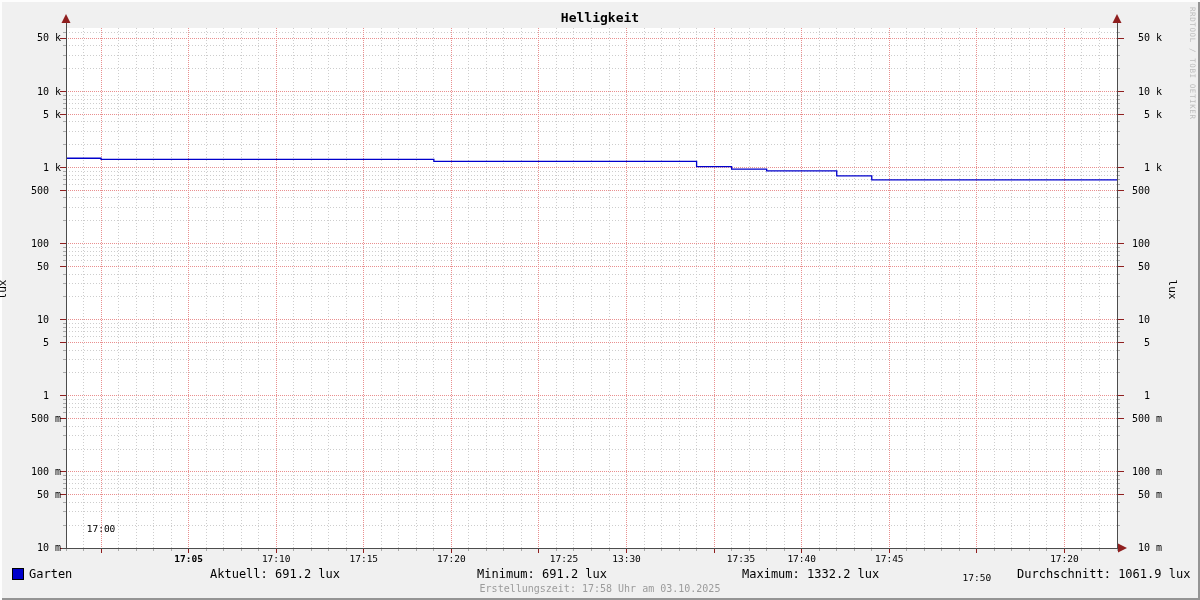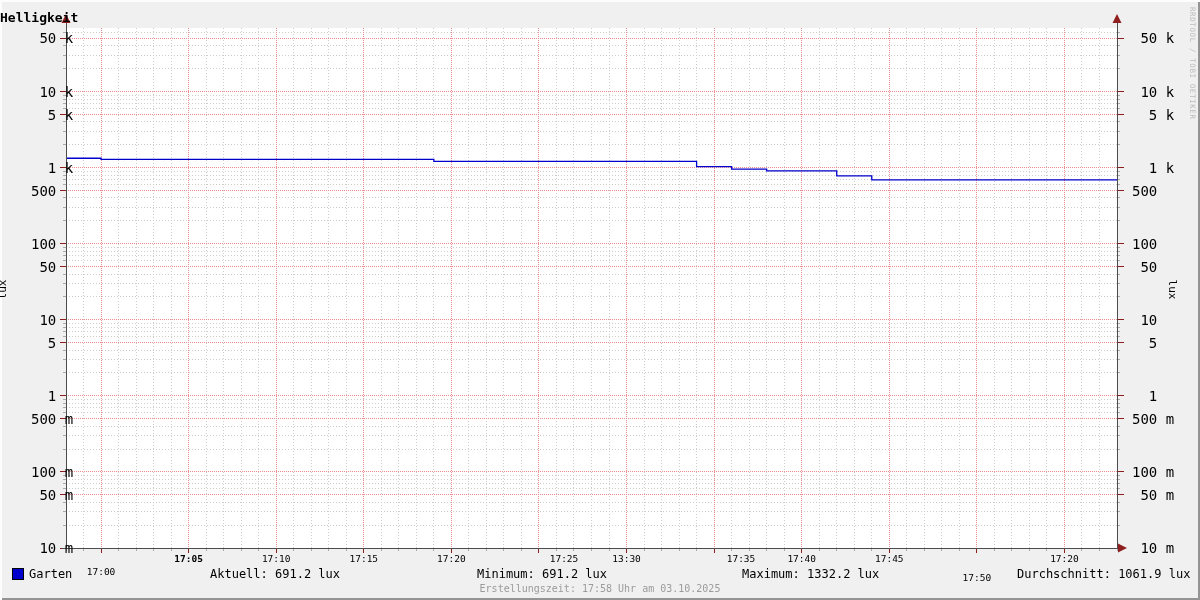--- a/index.html
+++ b/index.html
@@ -3,33 +3,33 @@
 <meta charset="utf-8">
 <style>
   html,body{margin:0;padding:0;}
   body{font-family:"DejaVu Sans Mono","Liberation Mono",monospace;}
   #graph{
     position:relative;width:1200px;height:600px;background:#f0f0f0;overflow:hidden;
     box-shadow:inset 2px 2px 0 #fdfdfd, inset -2px -2px 0 #949494;
   }
   #plot-svg{position:absolute;left:0;top:0;}
   .title{
-    position:absolute;left:0;right:0;top:10px;text-align:left;
+    position:absolute;left:0;right:0;top:10px;text-align:center;
     font-size:13px;font-weight:bold;color:#000;
   }
   .watermark{
     position:absolute;right:3px;top:7px;
     writing-mode:vertical-rl;
     font-size:7.5px;letter-spacing:0.6px;color:#bcbcbc;white-space:pre;
   }
   .axis-unit{position:absolute;font-size:11px;color:#000;}
   .axis-unit.left{left:-7px;top:283px;transform:rotate(-90deg);}
   .axis-unit.right{left:1163px;top:283px;transform:rotate(90deg);}
   .ylab{
-    position:absolute;font-size:14px;line-height:10px;color:#000;white-space:pre;
+    position:absolute;font-size:10px;line-height:10px;color:#000;white-space:pre;
   }
   .xlab{
     position:absolute;font-size:9.5px;line-height:12px;color:#000;transform:translateX(-50%);
   }
   .footer-item{position:absolute;top:568px;font-size:12px;line-height:13px;color:#000;white-space:pre;}
   .swatch{position:absolute;left:12px;top:568px;width:10px;height:10px;border:1px solid #000;}
   .creation{
     position:absolute;left:0;right:0;top:583px;text-align:center;
     font-size:10px;color:#9b9b9b;
   }
@@ -381,21 +381,21 @@
       <div class="ylab" style="left: 31px; top: 413.776px;">500 m</div>
       <div class="ylab" style="left: 1132px; top: 413.776px;">500 m</div>
       <div class="ylab" style="left: 31px; top: 466.94px;">100 m</div>
       <div class="ylab" style="left: 1132px; top: 466.94px;">100 m</div>
       <div class="ylab" style="left: 31px; top: 489.836px;"> 50 m</div>
       <div class="ylab" style="left: 1132px; top: 489.836px;"> 50 m</div>
       <div class="ylab" style="left: 31px; top: 543px;"> 10 m</div>
       <div class="ylab" style="left: 1132px; top: 543px;"> 10 m</div>
     </div>
   <div id="xlabels">
-      <div class="xlab" style="left: 101.033px; top: 566px;">17:00</div>
+      <div class="xlab" style="left: 101.033px; top: 523px;">17:00</div>
       <div class="xlab" style="left: 188.617px; top: 553px; font-weight: bold;">17:05</div>
       <div class="xlab" style="left: 276.2px; top: 553px;">17:10</div>
       <div class="xlab" style="left: 363.783px; top: 553px;">17:15</div>
       <div class="xlab" style="left: 451.367px; top: 553px;">17:20</div>
       <div class="xlab" style="left: 564px; top: 553px;">17:25</div>
       <div class="xlab" style="left: 626.533px; top: 553px;">13:30</div>
       <div class="xlab" style="left: 741px; top: 553px;">17:35</div>
       <div class="xlab" style="left: 801.7px; top: 553px;">17:40</div>
       <div class="xlab" style="left: 889.283px; top: 553px;">17:45</div>
       <div class="xlab" style="left: 976.867px; top: 553px; margin-top: 19px;">17:50</div>

